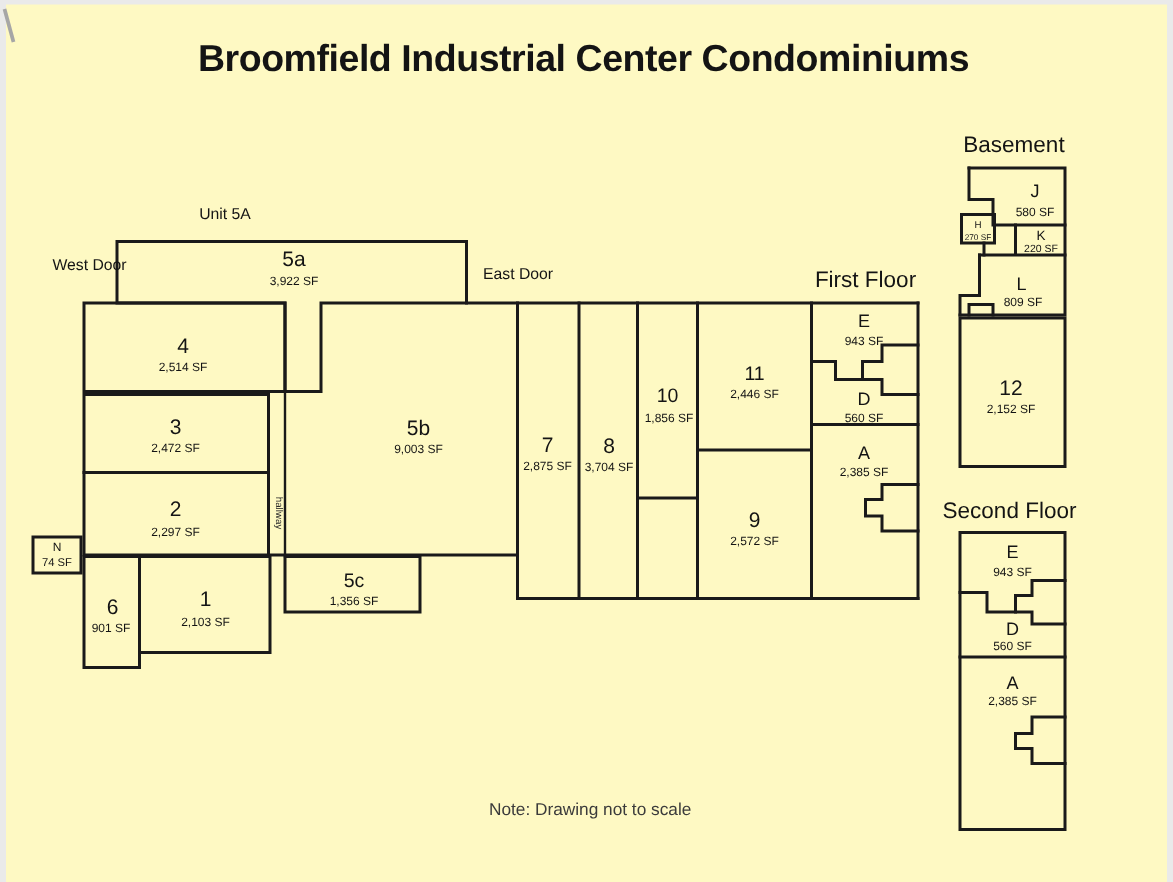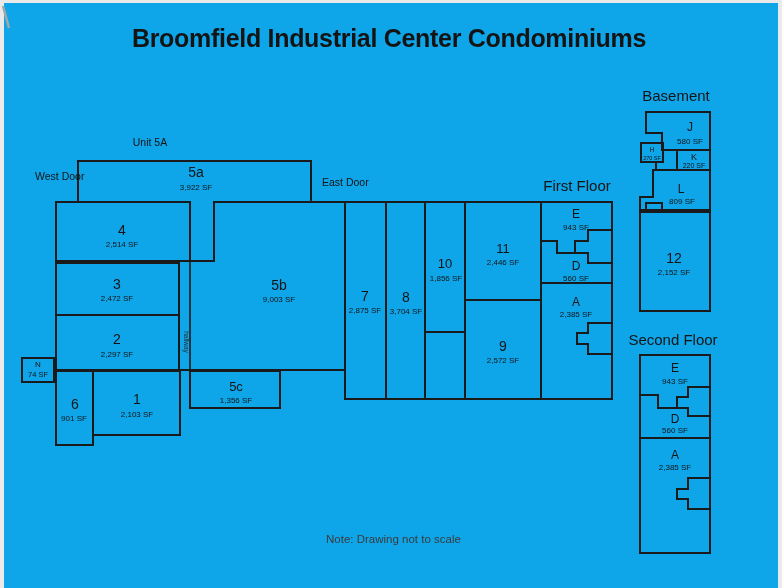--- a/index.html
+++ b/index.html
@@ -1,16 +1,16 @@
 <!DOCTYPE html>
 <html><head>
 <meta charset="utf-8">
 <style>
   html,body{margin:0;padding:0;background:#ffffff;}
-  .page{position:relative;width:782px;height:588px;background:#0ea5e9;overflow:hidden;}
+  .page{position:relative;width:782px;height:588px;background:#fef9c3;overflow:hidden;}
   svg{display:block;}
   svg text{font-family:"Liberation Sans",sans-serif;fill:#141414;}
   .wall{stroke:#1a1a1a;stroke-width:2;fill:none;stroke-linecap:square;}
   .wall-thin{stroke:#1a1a1a;stroke-width:1.6;fill:none;stroke-linecap:square;}
   .t-title{font-weight:bold;letter-spacing:-0.3px;}
   .t-note{fill:#3b3b3b;}
   .t-hall{fill:#2a2a2a;}
   .scan-edge{fill:#eaeaea;}
 </style>
 </head>

